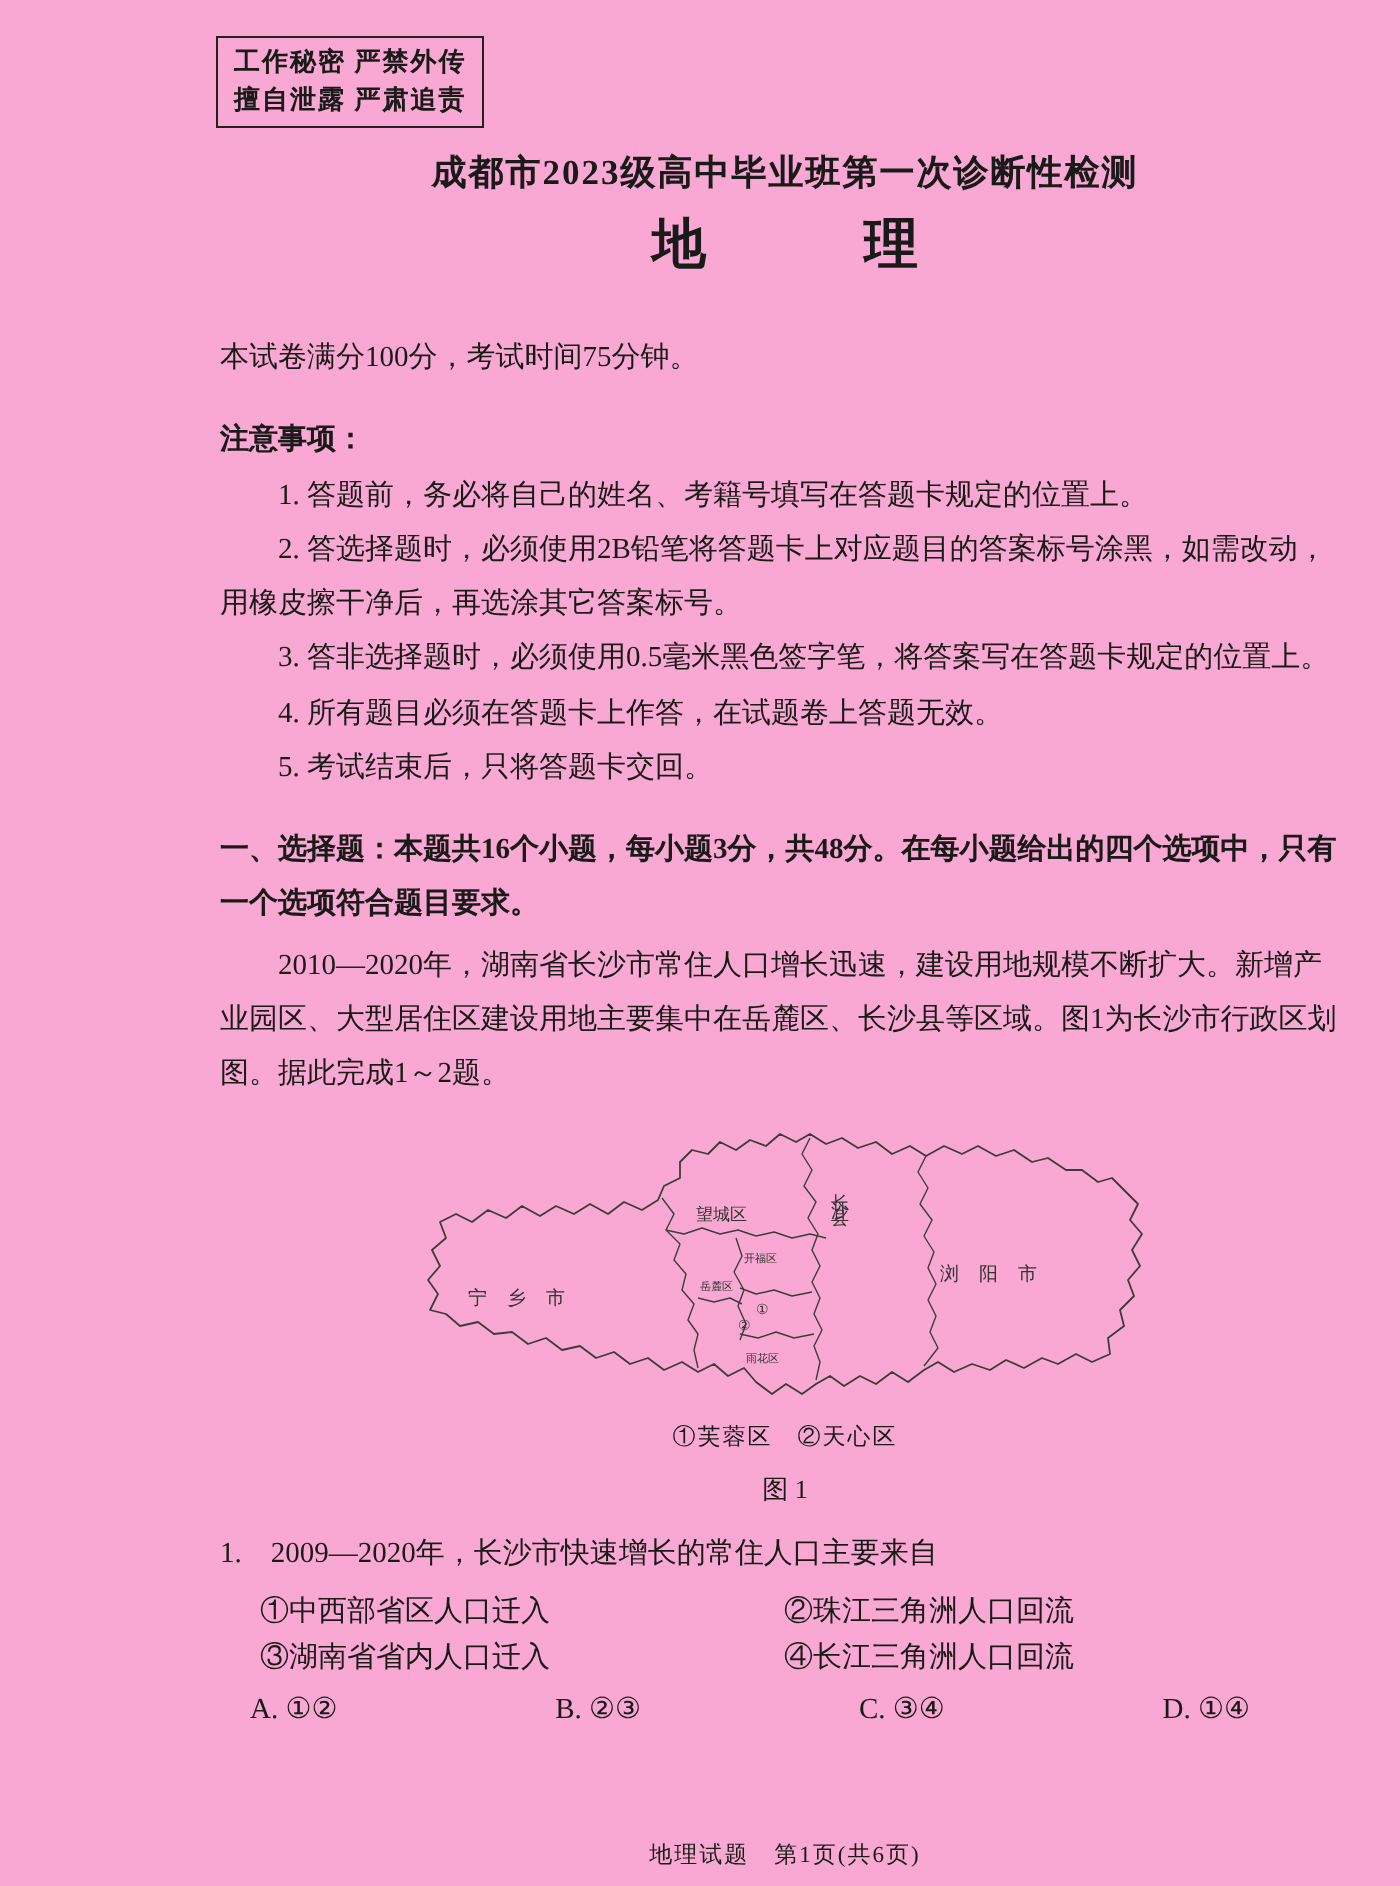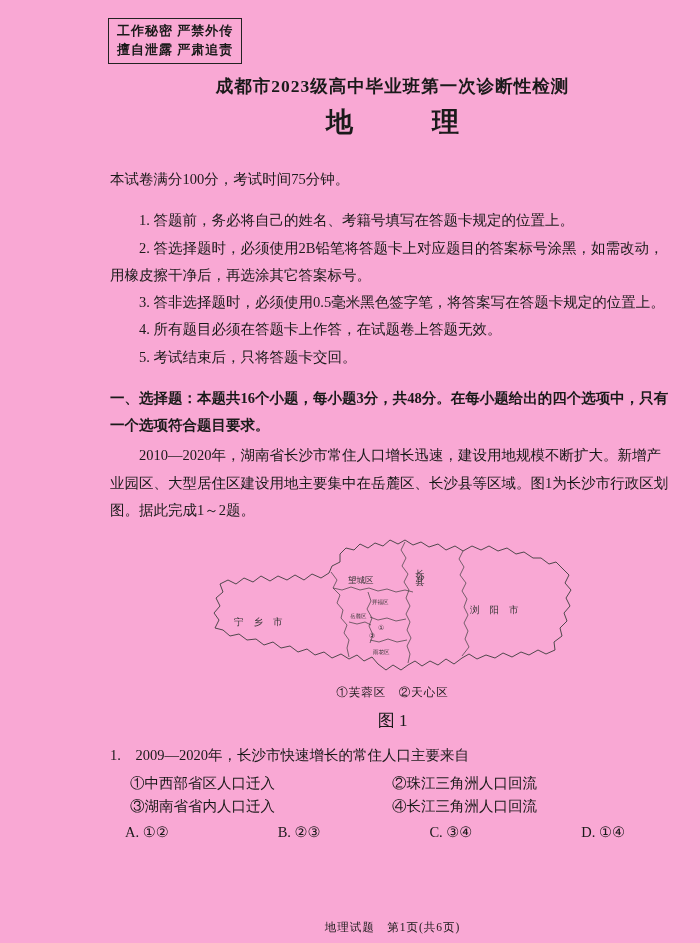--- a/index.html
+++ b/index.html
@@ -56,21 +56,21 @@
     margin-top: 14px;
     line-height: 1.85;
   }
   .passage { text-indent: 2em; margin-top: 4px; }
   .figure { text-align: center; margin-top: 8px; }
   .map-svg { display: block; margin: 0 auto; }
   .map-svg path { fill: none; stroke: #3c3c3c; stroke-width: 0.9; stroke-linejoin: round; }
   .map-svg path.thin { stroke-width: 0.7; }
   .map-svg text { fill: #333; font-family: "Liberation Serif", "DejaVu Serif", serif; }
   .legend-line { font-size: 11.5px; letter-spacing: 1px; margin-top: 2px; line-height: 1.4; }
-  .caption { font-size: 17px; margin-top: 10px; line-height: 1.3; }
+  .caption { font-size: 13px; margin-top: 10px; line-height: 1.3; }
   .question-stem { margin-top: 10px; }
   .options-row { display: flex; margin-top: 4px; }
   .options-row .opt-left { margin-left: 20px; width: 262px; }
   .options-row .opt-right { margin-left: 0; }
   .answers-row {
     display: flex;
     justify-content: space-between;
     width: 500px;
     margin: 8px 0 0 15px;
   }
@@ -94,20 +94,21 @@
     <div>擅自泄露 严肃追责</div>
   </div>
 
   <div class="content">
     <div class="inner">
       <h1 class="title">成都市2023级高中毕业班第一次诊断性检测</h1>
       <h2 class="subject">地　理</h2>
 
       <p class="exam-info">本试卷满分100分，考试时间75分钟。</p>
 
+      <p class="notes-heading">注意事项：</p>
       <p class="note">1. 答题前，务必将自己的姓名、考籍号填写在答题卡规定的位置上。</p>
       <p class="note">2. 答选择题时，必须使用2B铅笔将答题卡上对应题目的答案标号涂黑，如需改动，用橡皮擦干净后，再选涂其它答案标号。</p>
       <p class="note">3. 答非选择题时，必须使用0.5毫米黑色签字笔，将答案写在答题卡规定的位置上。</p>
       <p class="note">4. 所有题目必须在答题卡上作答，在试题卷上答题无效。</p>
       <p class="note">5. 考试结束后，只将答题卡交回。</p>
 
       <p class="section-heading">一、选择题：本题共16个小题，每小题3分，共48分。在每小题给出的四个选项中，只有一个选项符合题目要求。</p>
 
       <p class="passage">2010—2020年，湖南省长沙市常住人口增长迅速，建设用地规模不断扩大。新增产业园区、大型居住区建设用地主要集中在岳麓区、长沙县等区域。图1为长沙市行政区划图。据此完成1～2题。</p>
 

